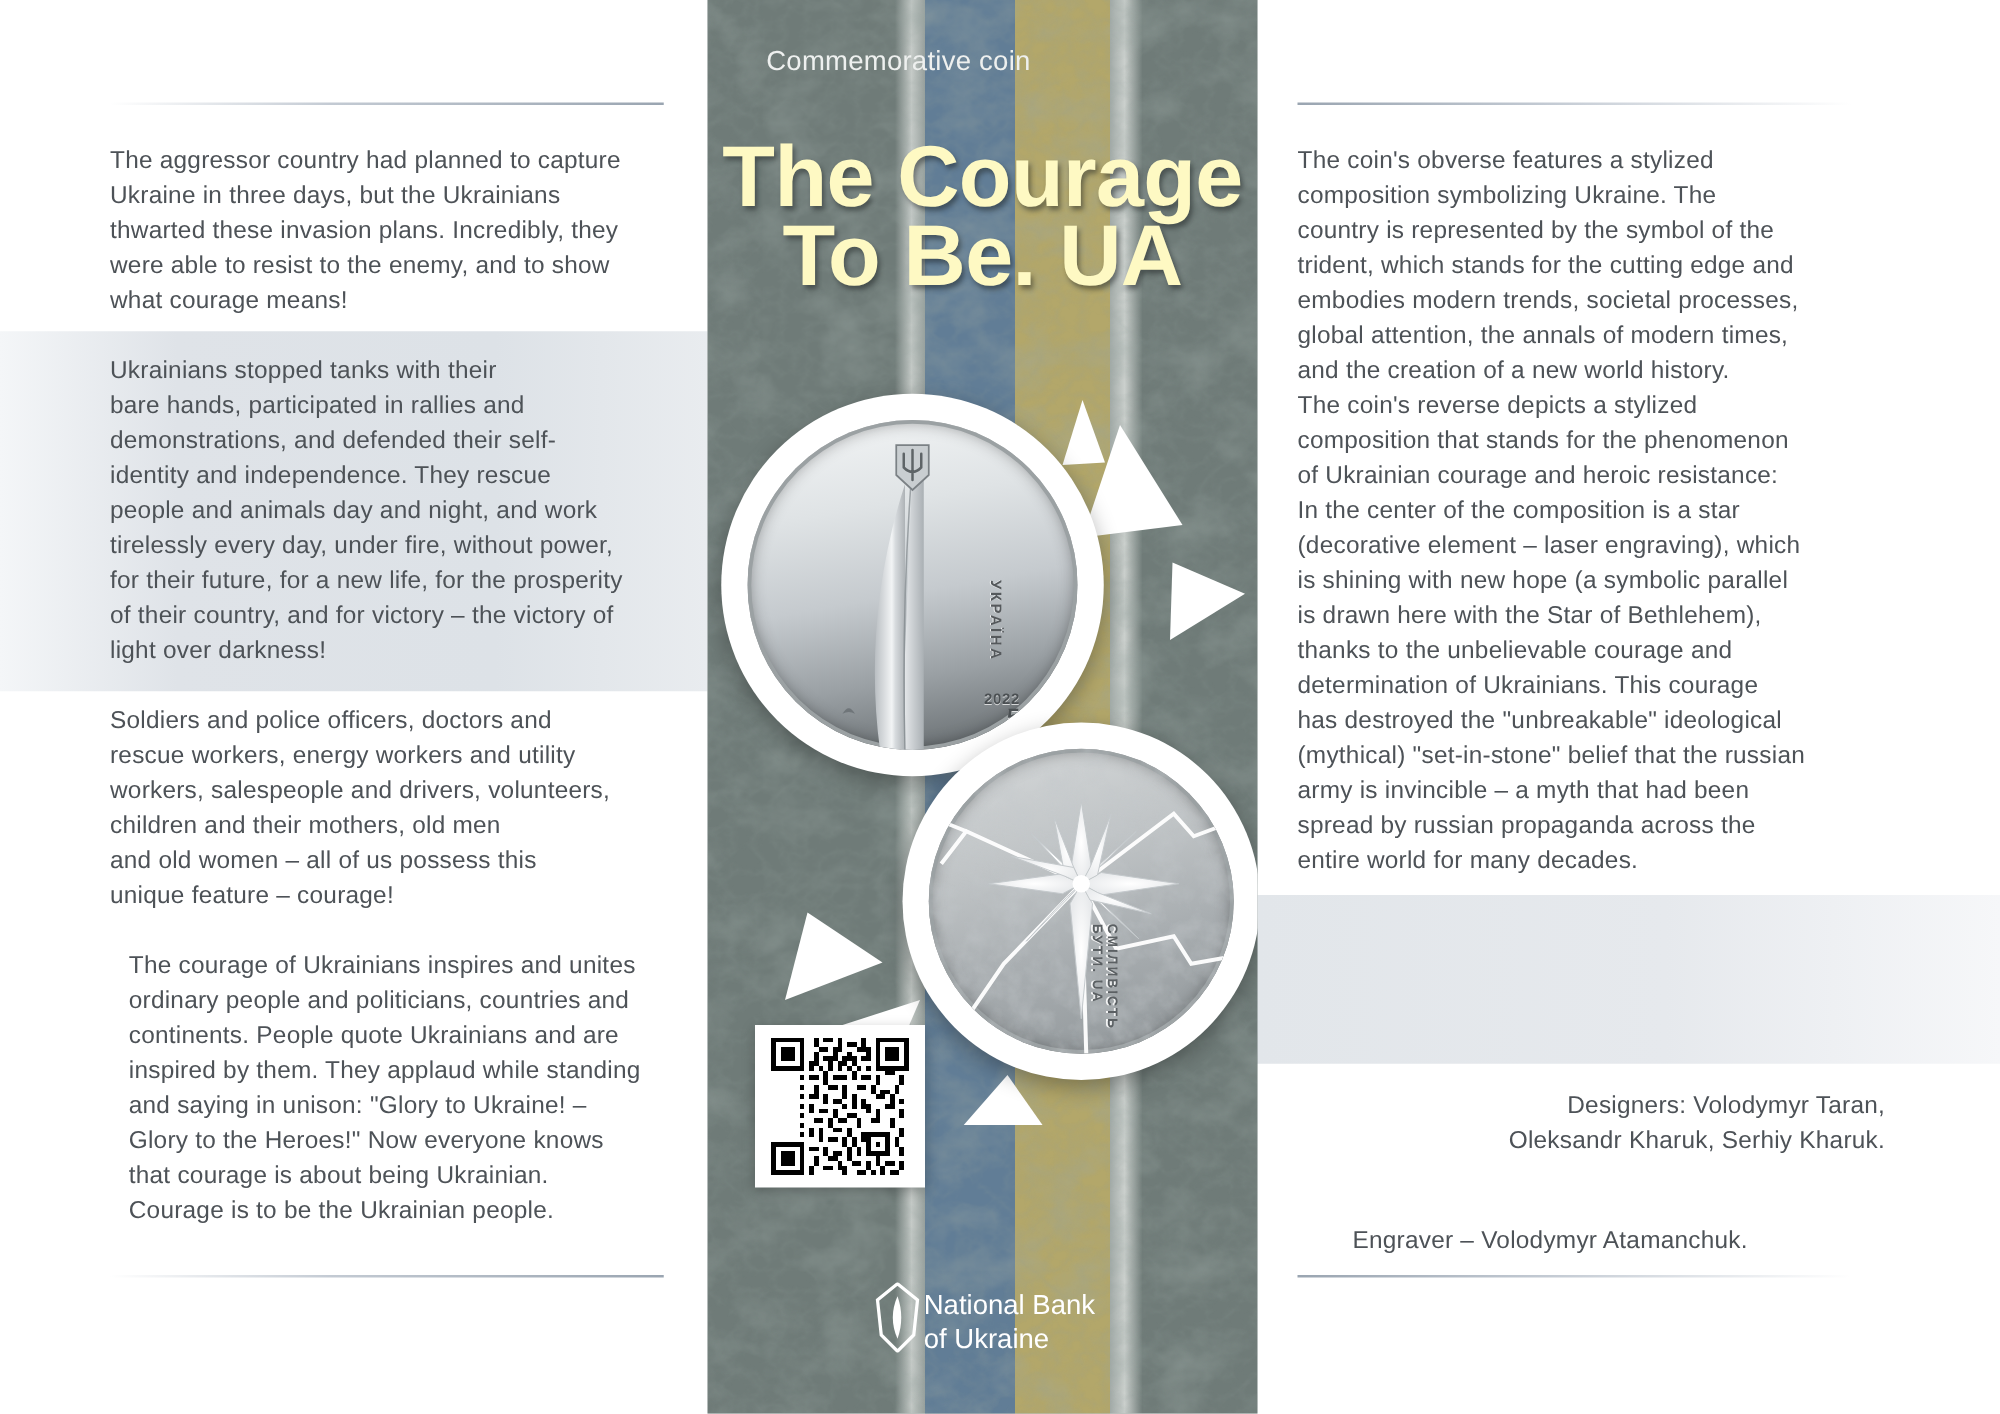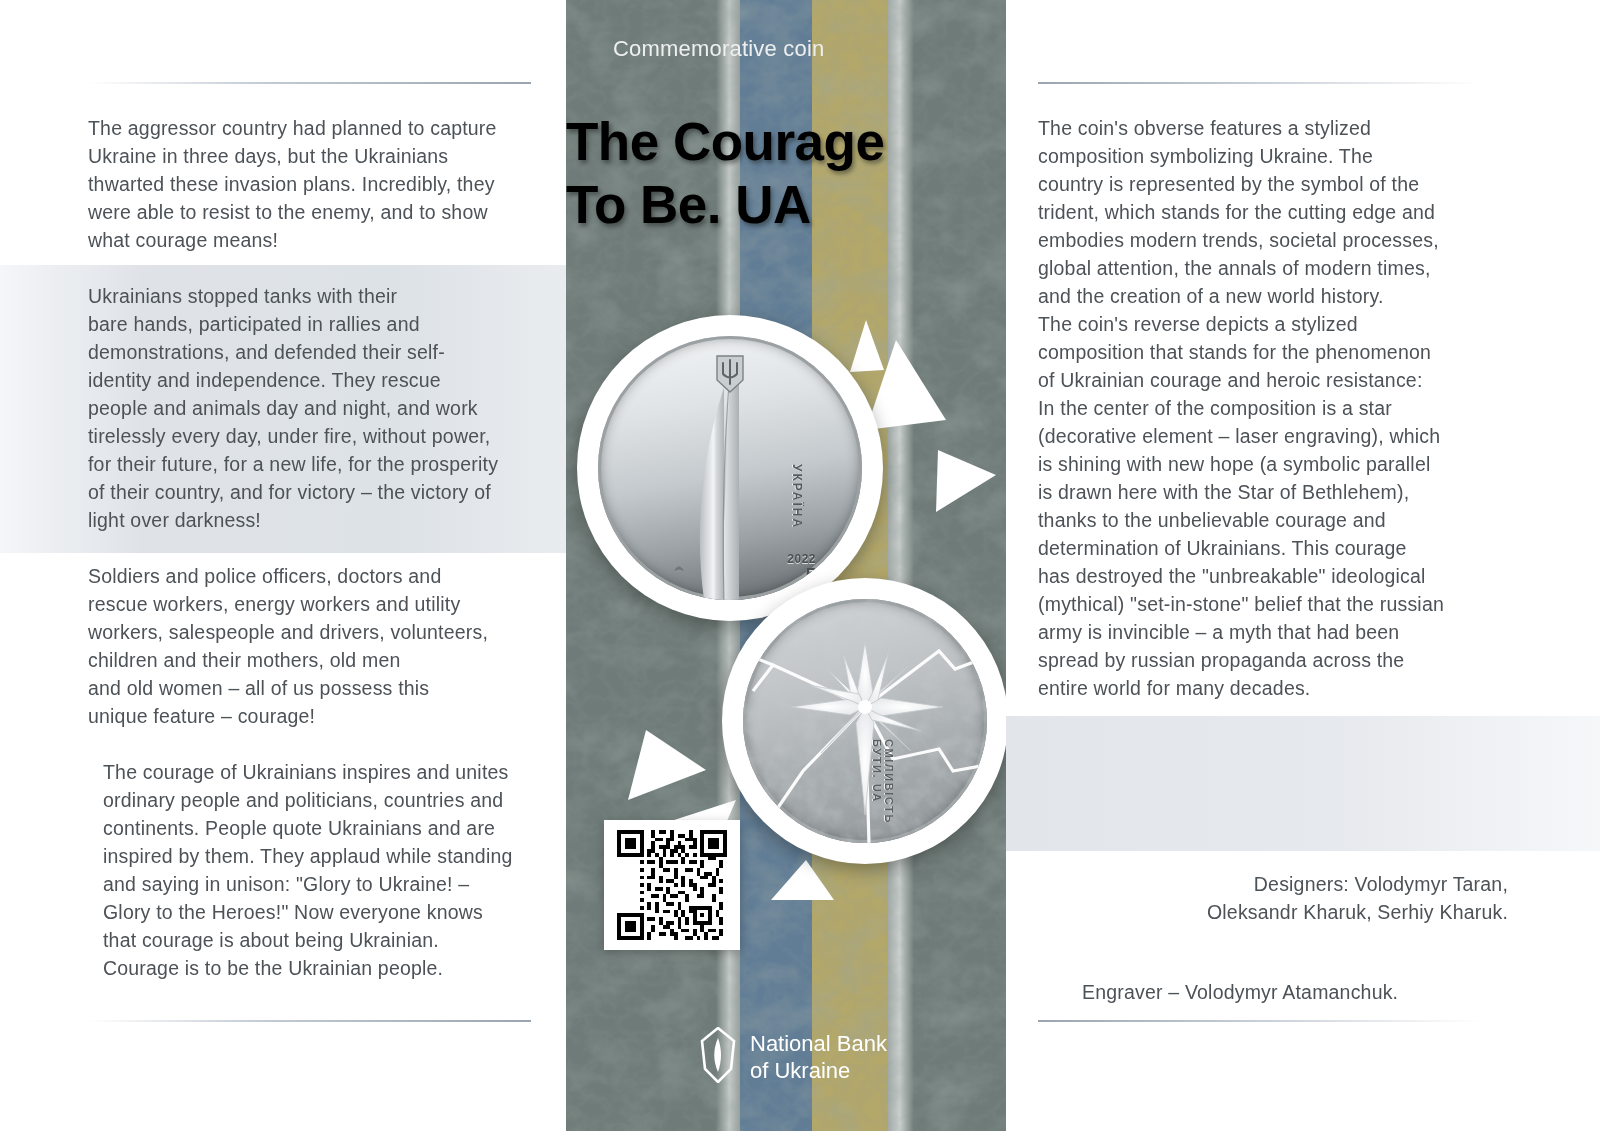--- a/index.html
+++ b/index.html
@@ -70,23 +70,23 @@
   .overline {
     position: absolute; left: 0; top: 36px; width: 100%;
     text-align: left;
     color: #eef0ef;
     font-size: 22px;
     letter-spacing: .2px;
     padding-left: 47px;
   }
   .maintitle {
     position: absolute; left: 0; top: 110px; width: 100%;
-    text-align: left;
-    color: #000000;
-    font-size: 53px;
+    text-align: center;
+    color: #fef9c3;
+    font-size: 69px;
     font-weight: bold;
     line-height: 63px;
     letter-spacing: -0.5px;
     white-space: pre-line;
     text-shadow: 2px 3px 4px rgba(20,25,25,.45);
   }
 
   
   .coin-wrap { position: absolute; }
   .coin-obverse { left: 11px; top: 315px; width: 306px; height: 306px; }
@@ -138,21 +138,21 @@
     background: #ffffff;
     padding: 10px;
     box-shadow: 0 3px 10px rgba(0,0,0,.25);
   }
   .qr-box svg { display:block; width: 100%; height: 100%; }
 
   
   .footer-logo {
     position: absolute;
     left: 134px; bottom: 44px;
-    display: flex; align-items: center; gap: 14px;
+    display: flex; align-items: center; gap: 3px;
   }
   .footer-logo .mark { flex: none; }
   .footer-logo .txt {
     color: #ffffff;
     font-size: 22px;
     line-height: 27px;
     white-space: pre-line;
   }
 </style>
 </head>

